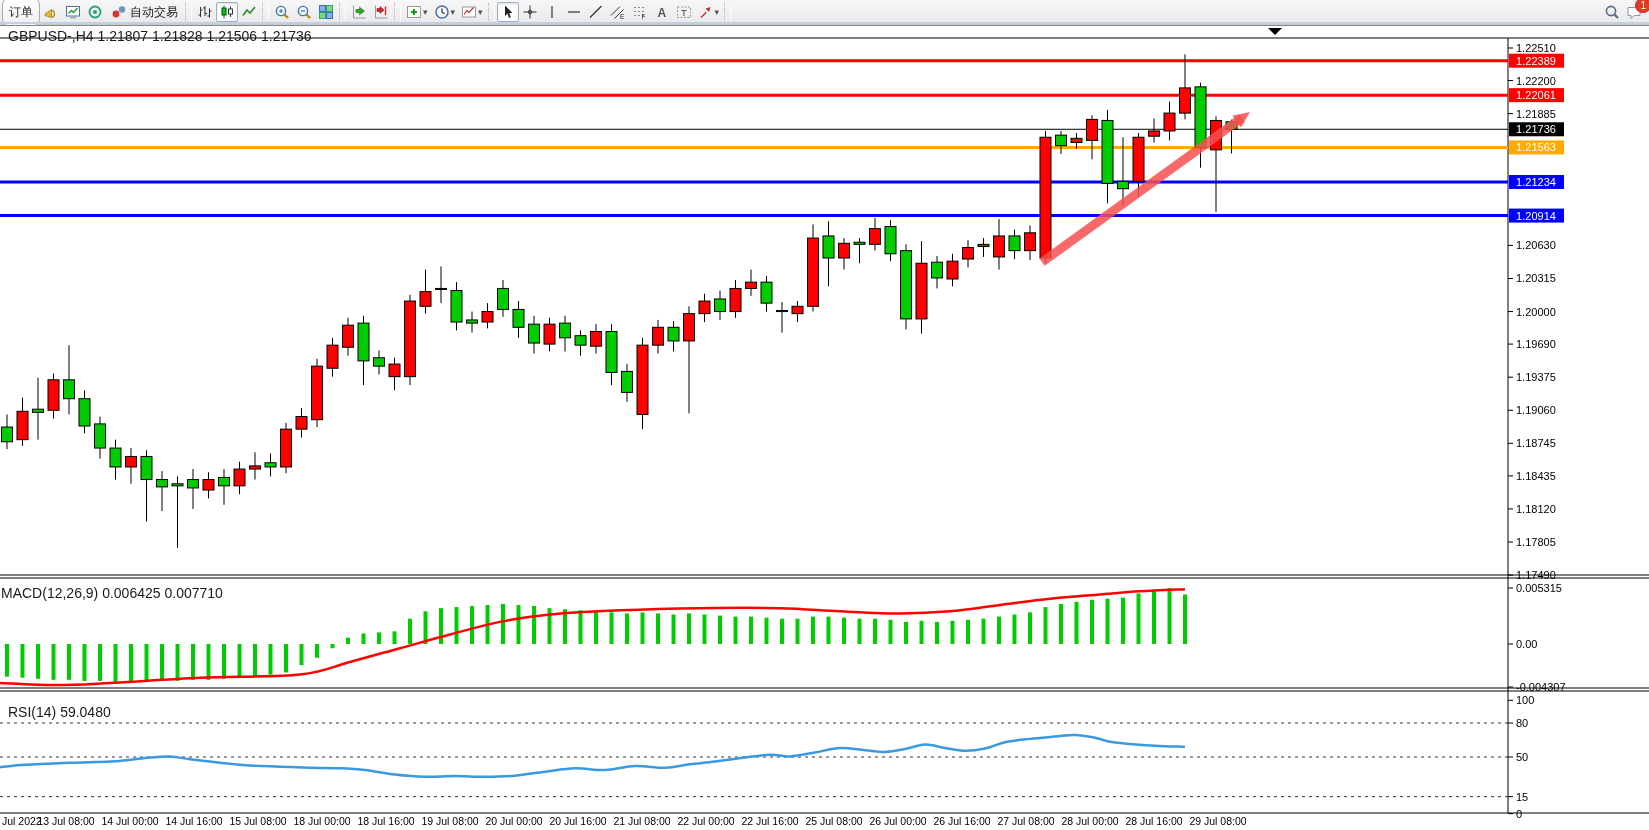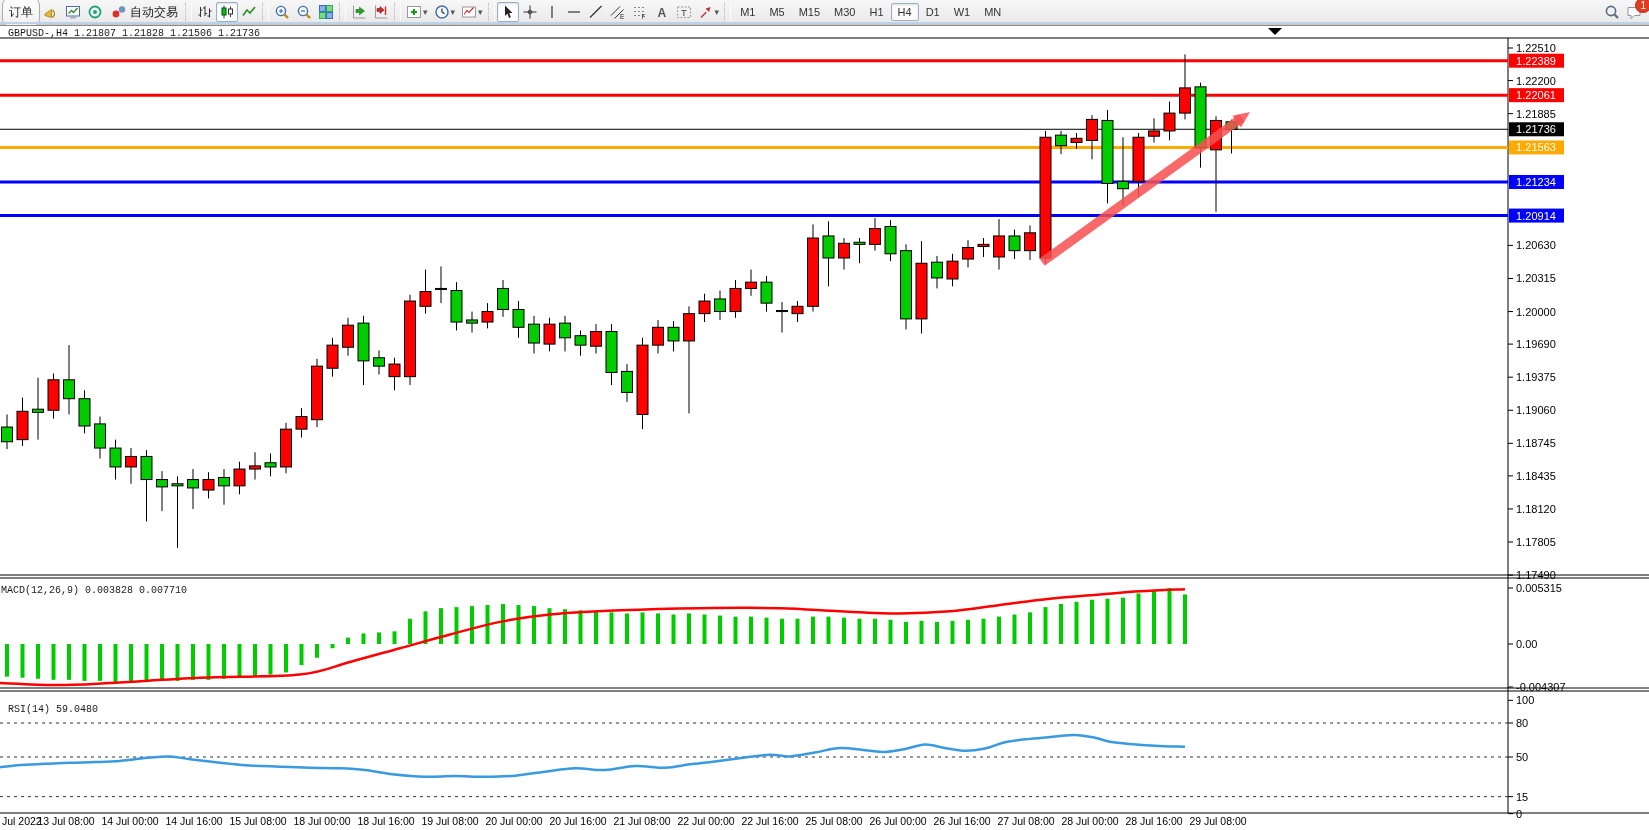--- a/index.html
+++ b/index.html
@@ -27,21 +27,21 @@
   .tf-btn { font-size:11px; color:#333; padding:2px 6px; border:1px solid transparent; border-radius:2px; }
   .tf-btn.active { border:1px solid #9ab0c6; background:#fbfbfb; box-shadow:inset 0 1px 2px rgba(0,0,0,.12); }
   .tb-right { position:absolute; right:4px; top:1px; display:flex; align-items:center; height:22px; }
   .chat-wrap { position:relative; }
   .badge { position:absolute; top:-4px; right:-6px; background:#e03c1f; color:#fff; font-size:10px;
     border-radius:8px; padding:0 4px; line-height:13px; border:1px solid #c22; }
 
   
   .chart-wrap { position:absolute; top:25px; left:0; width:1649px; height:805px; background:#fff; }
   svg text { font-family:"Liberation Sans", sans-serif; }
-  .hud { position:absolute; font-size:10px; color:#1a1a1a; white-space:nowrap;font-family:Liberation Mono, monospace; }
+  .hud { position:absolute; font-size:14px; color:#1a1a1a; white-space:nowrap; }
 </style>
 </head>
 <body>
 
 <div class="app">
   <div class="toolbar" id="toolbar">
       <div class="tb-text-btn">订单</div>
       <div class="tb-group">
         <div class="tb-btn">
           <svg viewBox="0 0 16 16">
@@ -209,31 +209,20 @@
         </div>
         <div class="tb-btn">
           <svg viewBox="0 0 16 16">
             <path d="M3 13.5 L8.2 8.3" stroke="#b33" stroke-width="1.4"></path>
             <path d="M7.5 4.5l5-1.5-1.5 5z" fill="#b33"></path>
           </svg>
           <span class="caret">▾</span>
         </div>
       </div>
       <div class="tb-sep"></div>
-      <div class="tb-group">
-        <div class="tf-btn">M1</div>
-        <div class="tf-btn">M5</div>
-        <div class="tf-btn">M15</div>
-        <div class="tf-btn">M30</div>
-        <div class="tf-btn">H1</div>
-        <div class="tf-btn active">H4</div>
-        <div class="tf-btn">D1</div>
-        <div class="tf-btn">W1</div>
-        <div class="tf-btn">MN</div>
-      </div>
       <div class="tb-right">
         <div class="tb-btn">
           <svg viewBox="0 0 16 16">
             <circle cx="7" cy="7" r="4.6" fill="none" stroke="#5a6b86" stroke-width="1.6"></circle>
             <line x1="10.6" y1="10.6" x2="14" y2="14" stroke="#5a6b86" stroke-width="2.2"></line>
           </svg>
         </div>
         <div class="chat-wrap">
           <div class="tb-btn">
             <svg viewBox="0 0 16 16">
@@ -581,21 +570,21 @@
         <text x="1026" y="800" font-size="10.5" fill="#000" text-anchor="middle">27 Jul 08:00</text>
         <text x="1090" y="800" font-size="10.5" fill="#000" text-anchor="middle">28 Jul 00:00</text>
         <text x="1154" y="800" font-size="10.5" fill="#000" text-anchor="middle">28 Jul 16:00</text>
         <text x="1218" y="800" font-size="10.5" fill="#000" text-anchor="middle">29 Jul 08:00</text>
         <line x1="1042" y1="237.19999999999973" x2="1241.891871648383" y2="92.90305515382359" stroke="#f85050" stroke-width="9" opacity="0.85"></line>
         <polygon points="1250,87.04999999999994 1240.9697637742606,102.62096123260676 1232.3778438575598,90.7187345081727" fill="#f85050" opacity="0.85"></polygon>
       </svg>
     <div class="hud" style="left:8px; top:3px;">GBPUSD-,H4  1.21807 1.21828 1.21506 1.21736</div>
     <div class="hud" style="left:1px; top:560px;">
       <span>MACD(12,26,9)</span>
-      <span>0.003828</span>
+      <span>0.006425</span>
       <span>0.007710</span>
     </div>
     <div class="hud" style="left:8px; top:679px;">
       <span>RSI(14)</span>
       <span>59.0480</span>
     </div>
   </div>
 </div>
 
 </body></html>

